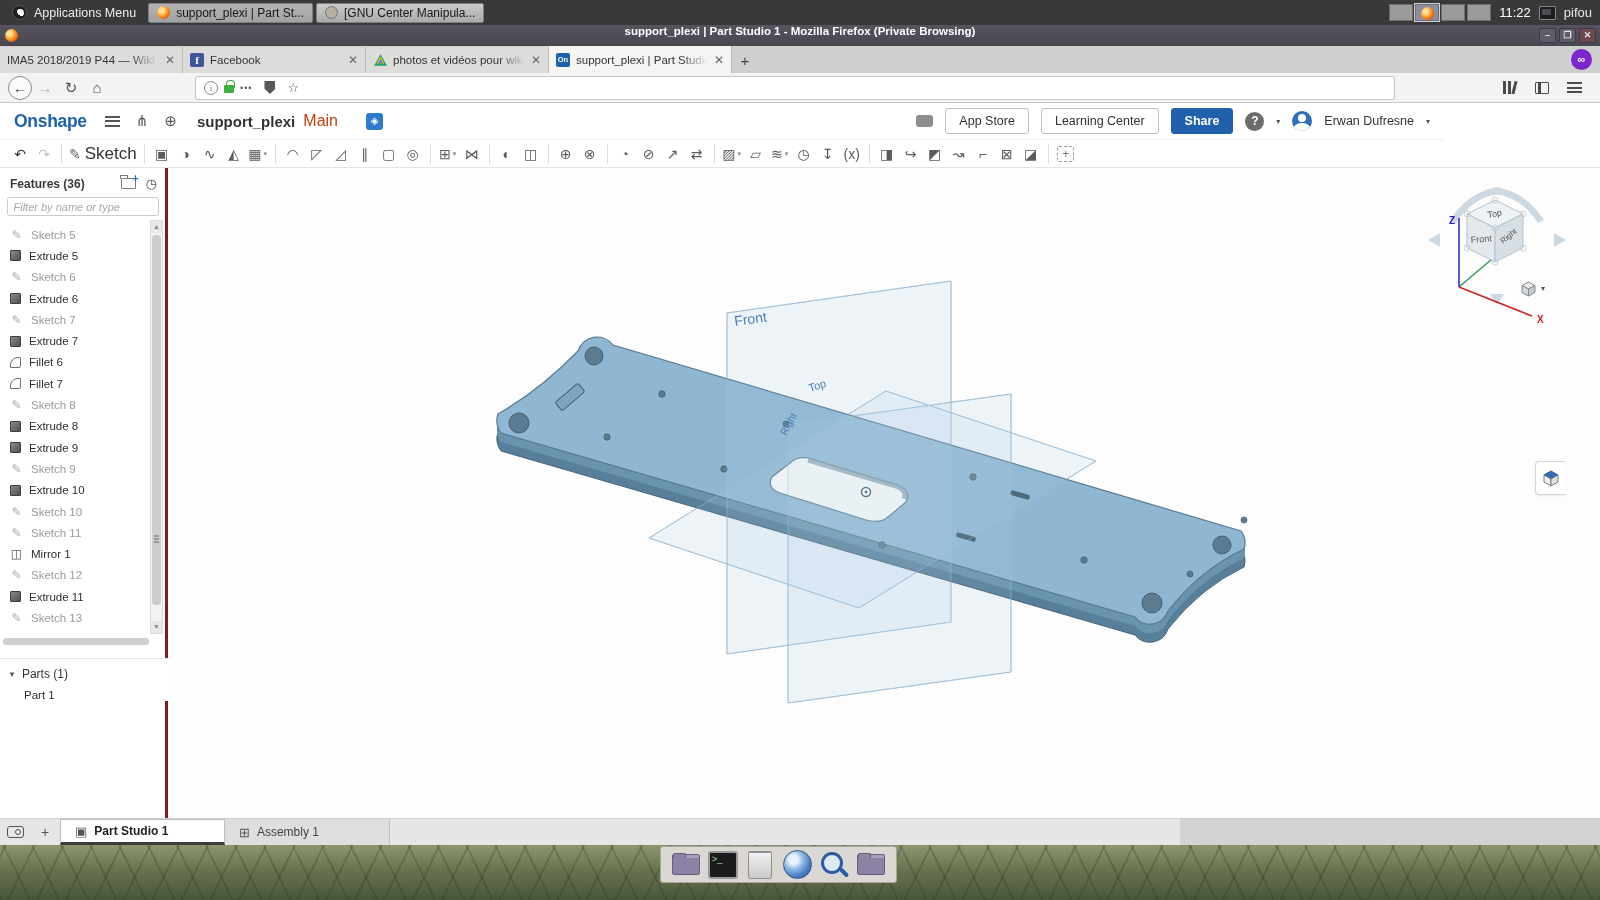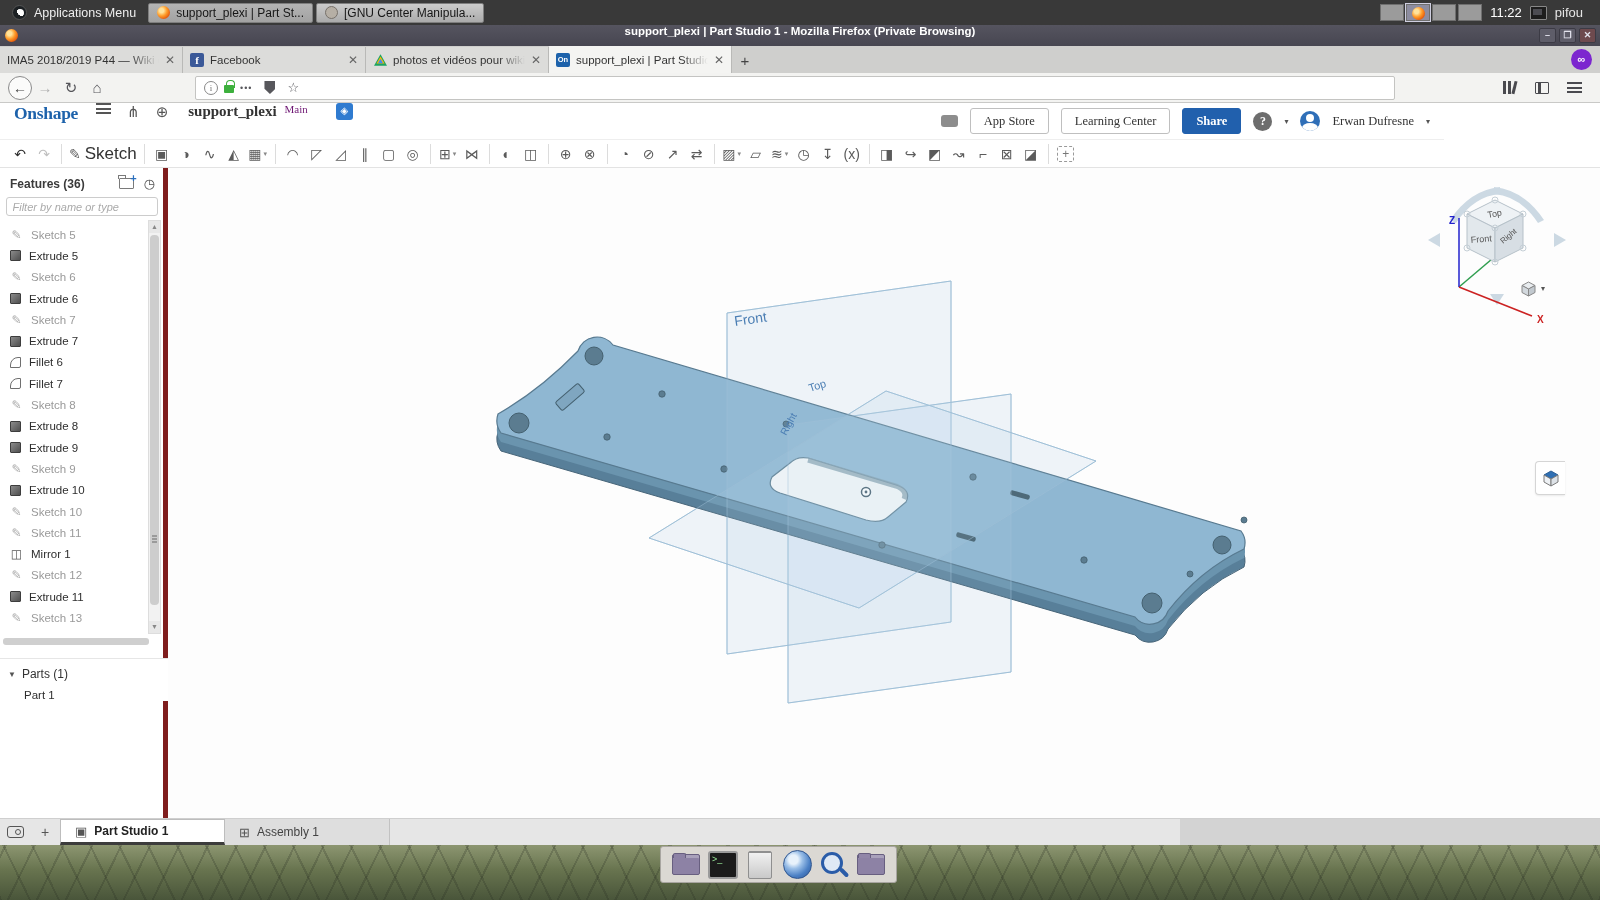--- a/index.html
+++ b/index.html
@@ -14,21 +14,21 @@
   .xubuntu-logo{width:15px;height:15px;border-radius:50%;background:#1c2023;position:relative;border:1px solid #555;}
   .xubuntu-logo::before{content:"";position:absolute;left:3px;top:3px;width:8px;height:8px;border-radius:50%;
     background:radial-gradient(circle at 70% 30%,#fff 0 55%,transparent 56%);}
   .task-btn{display:flex;align-items:center;gap:6px;height:20px;padding:0 8px;margin-right:3px;
     background:linear-gradient(#cbcbcb,#ababab);border:1px solid #7e7e7e;border-radius:2px;
     color:#161616;font-size:12px;max-width:215px;white-space:nowrap;overflow:hidden;}
   .task-btn.pressed{background:linear-gradient(#b4b4b4,#a2a2a2);}
   .mini-ff{width:13px;height:13px;border-radius:50%;flex:none;
     background:radial-gradient(circle at 35% 35%,#ffe29a 0 18%,#ff9d2a 45%,#e4590c 75%,#b33c05);}
   .mini-gimp{width:13px;height:13px;border-radius:50%;flex:none;background:#b6afa5;border:1px solid #77716a;}
-  .xtop-right{margin-left:auto;display:flex;align-items:center;gap:8px;padding-right:17px;}
+  .xtop-right{margin-left:auto;display:flex;align-items:center;gap:8px;padding-right:8px;}
   .pager{display:flex;gap:2px;}
   .ws{width:24px;height:17px;background:#9b9b9b;border:1px solid #6f6f6f;position:relative;}
   .ws.cur{background:#8d8da0;outline:1px solid #cfcfe0;}
   .ws .mini-ff{position:absolute;left:5px;top:2px;}
   .clock{color:#fff;font-size:13px;}
   .sysmon{width:17px;height:14px;background:#1d1d1d;border:1px solid #888;border-radius:1px;position:relative;}
   .sysmon::after{content:"";position:absolute;left:2px;top:2px;width:9px;height:6px;background:#4c4c52;}
   .user-label{color:#e5e5e5;font-size:13px;}
 
   
@@ -80,27 +80,27 @@
   .lib-ico i:nth-child(1){left:0;}.lib-ico i:nth-child(2){left:5px;}
   .lib-ico i:nth-child(3){left:10px;transform:rotate(14deg);}
   .sidebar-ico{width:14px;height:12px;border:1.6px solid #4a4a4f;border-radius:1px;position:relative;}
   .sidebar-ico::after{content:"";position:absolute;left:1.5px;top:0;bottom:0;width:3px;background:#4a4a4f;}
   .hamb{width:15px;height:11px;position:relative;}
   .hamb i{position:absolute;left:0;width:15px;height:2px;background:#4a4a4f;}
   .hamb i:nth-child(1){top:0;}.hamb i:nth-child(2){top:4.5px;}.hamb i:nth-child(3){top:9px;}
 
   
   .os-header{position:absolute;left:0;top:103px;width:1444px;height:37px;background:#fff;
-    display:flex;border-bottom:1px solid #eee;font-family:Liberation Serif, serif;}
+    display:flex;align-items:center;border-bottom:1px solid #eee;}
   .os-logo{color:#1d62ab;font-weight:bold;font-size:17.5px;margin-left:14px;letter-spacing:-0.3px;}
   .os-hamb{margin-left:18px;}
   .os-hamb i{background:#555;}
   .os-ico{color:#555;font-size:15px;margin-left:16px;}
   .doc-name{font-size:15px;font-weight:bold;color:#333;margin-left:20px;}
-  .doc-branch{font-size:11px;color:#701a75;margin-left:8px;}
+  .doc-branch{font-size:16px;color:#c2410c;margin-left:8px;}
   .doc-badge{width:17px;height:17px;border-radius:3px;background:#2f7bd0;margin-left:28px;
     color:#fff;font-size:10px;text-align:center;line-height:16px;}
   .os-header-right{margin-left:auto;display:flex;align-items:center;gap:12px;padding-right:14px;}
   .comment-bubble{width:17px;height:12px;background:#8d8d8d;border-radius:3px;position:relative;}
   .comment-bubble::after{content:"";position:absolute;left:3px;bottom:-4px;border:4px solid transparent;
     border-top-color:#8d8d8d;border-left-width:2px;border-right-width:2px;}
   .os-btn{height:26px;padding:0 13px;border:1px solid #bfbfbf;border-radius:3px;background:#fff;
     font-size:12.5px;color:#333;line-height:24px;}
   .os-btn.primary{background:#2160ad;border-color:#2160ad;color:#fff;font-weight:bold;}
   .help-circle{width:19px;height:19px;border-radius:50%;background:#6d6d6d;color:#fff;font-size:12px;
@@ -119,21 +119,21 @@
   .tb-icon.dark{color:#2e2e2e;}
   .tb-icon.disabled{color:#c0c0c0;}
   .tb-icon .tb-label{font-size:17px;color:#333;margin-left:4px;}
   .tb-icon .tb-label:empty{display:none;}
   .tb-icon.chevron::after{content:"▾";font-size:7px;color:#888;margin-left:2px;}
   .tb-icon.dashed .tb-glyph{border:1px dashed #9a9a9a;border-radius:2px;padding:0 4px;font-size:12px;color:#777;}
   .tb-sep{width:1px;height:20px;background:#dcdcdc;margin:0 5px;flex:none;}
 
   
   .fpanel{position:absolute;left:0;top:168px;width:168px;height:650px;background:#fff;
-    border-right:5px solid #7f1d1d;font-size:11.5px;color:#333;}
+    border-right:3px solid #7f1d1d;font-size:11.5px;color:#333;}
   .fpanel-head{display:flex;align-items:center;padding:8px 8px 4px 10px;}
   .fpanel-title{font-weight:bold;font-size:12px;color:#3a3a3a;flex:1;}
   .fold-ico{width:15px;height:11px;border:1.4px solid #7a7a7a;border-radius:1px;position:relative;margin-right:10px;}
   .fold-ico::before{content:"";position:absolute;left:-1.4px;top:-4px;width:6px;height:3px;border:1.4px solid #7a7a7a;border-bottom:none;}
   .fold-ico::after{content:"+";position:absolute;right:-4px;top:-7px;color:#2a6fbd;font-size:11px;font-weight:bold;}
   .clock-ico{color:#555;font-size:13px;}
   .filter-input{display:block;width:152px;margin:2px auto 0;height:19px;border:1px solid #ccc;border-radius:3px;
     font-style:italic;font-size:11px;color:#666;padding:0 6px;font-family:"Liberation Sans",sans-serif;}
   .filter-input::placeholder{color:#aaa;}
   .flist{position:absolute;left:0;top:52px;width:152px;height:414px;overflow:hidden;padding-top:4px;}

